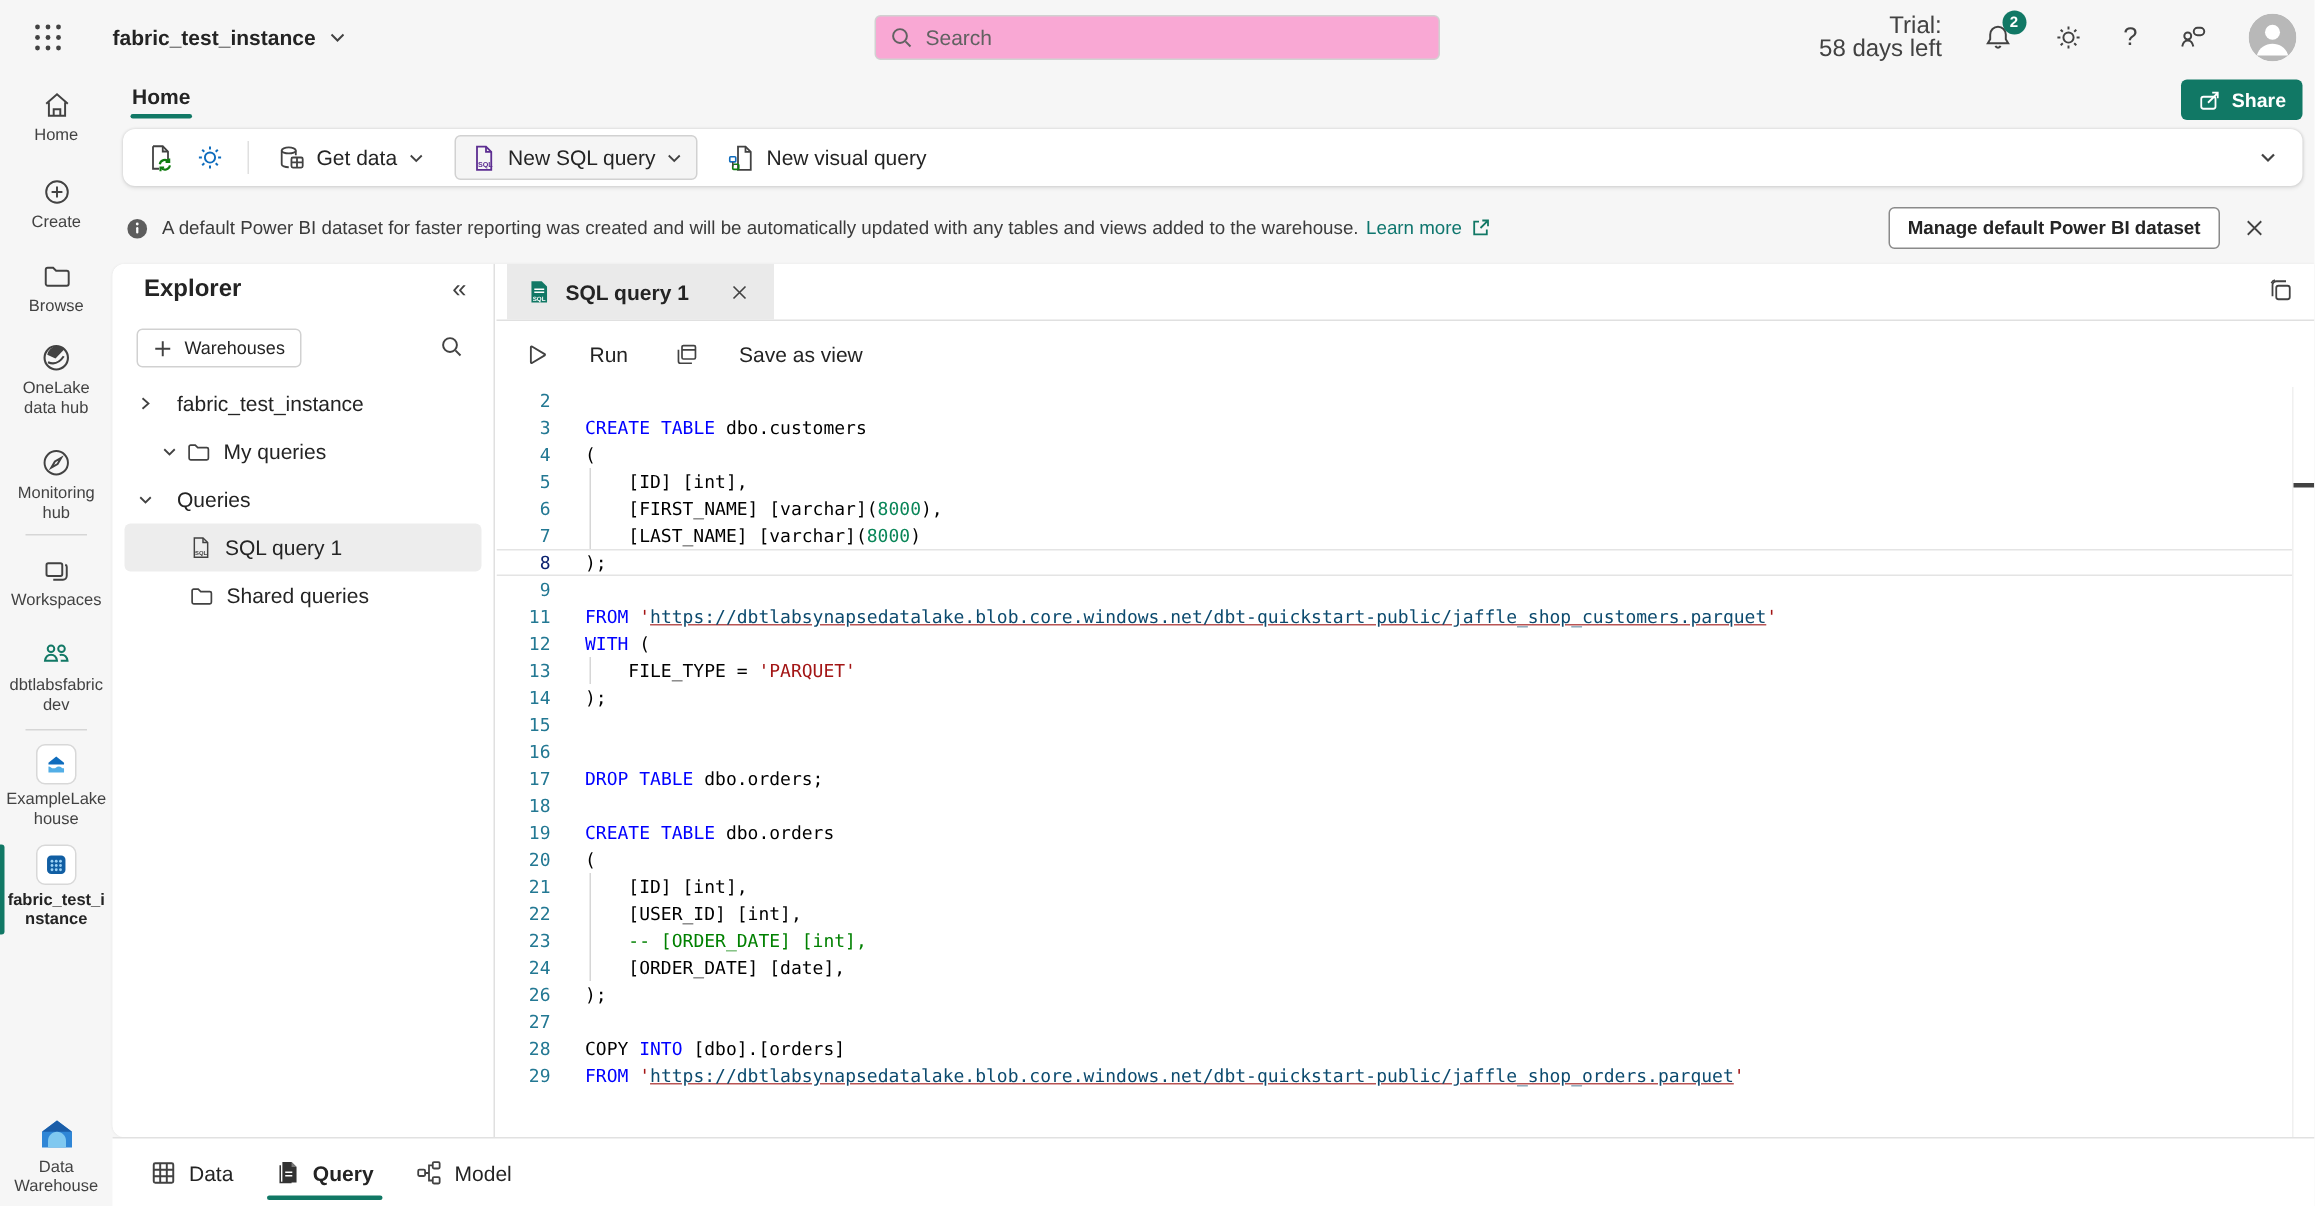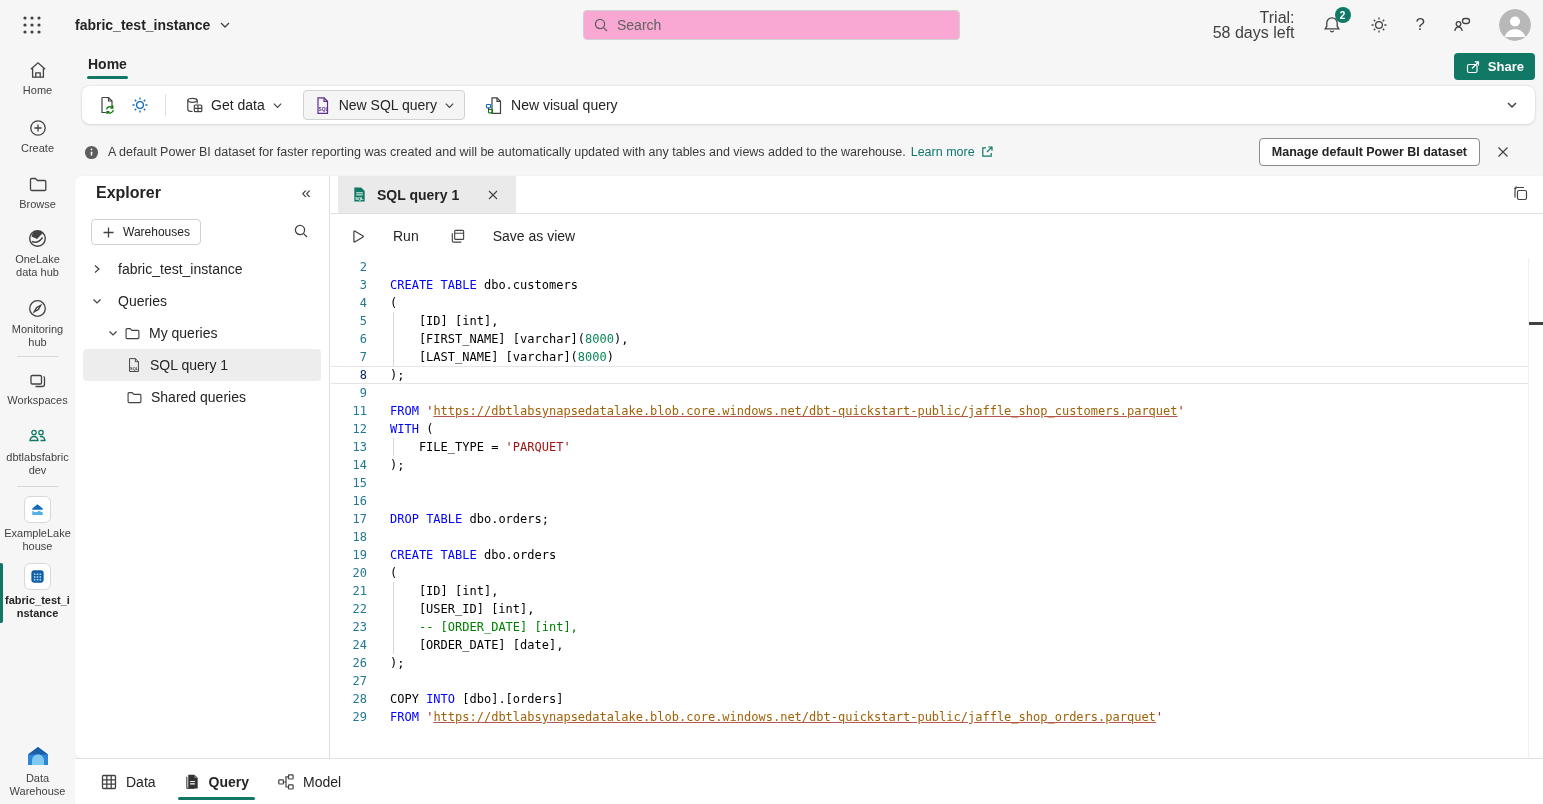--- a/index.html
+++ b/index.html
@@ -84,21 +84,21 @@
   .editor{flex:1;position:relative;overflow:hidden;font-family:"DejaVu Sans Mono","Liberation Mono",monospace;font-size:12px;line-height:18px;background:#fff}
   .scroll-border{position:absolute;top:0;bottom:0;right:14px;width:1px;background:#f0f0f0}
   .overview-mark{position:absolute;right:0;top:64px;width:14px;height:3px;background:#424242}
   .code-line{display:flex;height:18px;white-space:pre;position:relative}
   .lineno{width:36px;text-align:right;color:#237893;flex:none}
   .code-text{margin-left:23px}
   .code-line.guide::before{content:'';position:absolute;left:62px;top:0;bottom:0;width:1px;background:#d6d6d6}
   .code-line.current::after{content:'';position:absolute;left:0;right:15px;top:0;bottom:0;border-top:1px solid #e4e4e4;border-bottom:1px solid #e4e4e4;pointer-events:none}
   .code-line.current .lineno{color:#0b216f}
   .tk-k{color:#0000ff}.tk-p{color:#000}.tk-s{color:#a31515}.tk-n{color:#098658}.tk-c{color:#008000}
-  .tk-u{color:#a16207;text-decoration:underline;text-decoration-color:#b85454}
+  .tk-u{color:#0c4a6e;text-decoration:underline;text-decoration-color:#b85454}
 
   
   .bottombar{position:absolute;left:75px;right:0;bottom:0;height:46px;background:#fff;border-top:1px solid #e1e1e1;display:flex;align-items:stretch;padding-left:14px;gap:6px}
   .btab{display:flex;align-items:center;gap:8px;padding:0 11px;position:relative;cursor:pointer}
   .btab.active{font-weight:700}
   .btab.active::after{content:'';position:absolute;left:5px;right:5px;bottom:4px;height:3px;background:#117865;border-radius:2px}
 </style>
 </head>
 <body>
 
@@ -369,40 +369,40 @@
     </span>
     <div class="tree">
       <div class="trow lvl1">
         <span class="chev">
             <svg width="10" height="10" viewBox="0 0 10 10" fill="none" stroke="#424242" stroke-width="1.2">
               <path d="M3 1.5 7 5l-4 3.5"></path>
             </svg>
           </span>
         <span class="tlabel">fabric_test_instance</span>
       </div>
-      <div class="trow lvl1">
-        <span class="chev">
-            <svg width="10" height="10" viewBox="0 0 10 10" fill="none" stroke="#424242" stroke-width="1.2">
-              <path d="M1.5 3.5 5 7l3.5-3.5"></path>
-            </svg>
-          </span>
-        <span class="tlabel">Queries</span>
-      </div>
       <div class="trow lvl2">
         <span class="chev">
             <svg width="10" height="10" viewBox="0 0 10 10" fill="none" stroke="#424242" stroke-width="1.2">
               <path d="M1.5 3.5 5 7l3.5-3.5"></path>
             </svg>
           </span>
         <span class="ticon">
             <svg width="17" height="17" viewBox="0 0 18 18" fill="none" stroke="#424242" stroke-width="1.2">
               <path d="M2.2 5c0-.6.5-1.1 1.1-1.1h3.2l1.8 1.8h6.4c.6 0 1.1.5 1.1 1.1v6.5c0 .6-.5 1.1-1.1 1.1H3.3c-.6 0-1.1-.5-1.1-1.1Z"></path>
             </svg>
           </span>
         <span class="tlabel">My queries</span>
+      </div>
+      <div class="trow lvl1">
+        <span class="chev">
+            <svg width="10" height="10" viewBox="0 0 10 10" fill="none" stroke="#424242" stroke-width="1.2">
+              <path d="M1.5 3.5 5 7l3.5-3.5"></path>
+            </svg>
+          </span>
+        <span class="tlabel">Queries</span>
       </div>
       <div class="trow leaf-sel">
         <span class="ticon">
             <svg width="16" height="16" viewBox="0 0 18 18" fill="none">
           <path d="M4 1.8h6.5L14 5.3v11H4z" stroke="#424242" stroke-width="1.1"></path>
           <path d="M10.5 1.8v3.5H14" stroke="#424242" stroke-width="1.1"></path>
           <text x="4.6" y="14.8" font-size="4.4" font-weight="bold" fill="#424242" font-family="Liberation Sans,sans-serif">SQL</text>
         </svg>
           </span>
         <span class="tlabel">SQL query 1</span>

